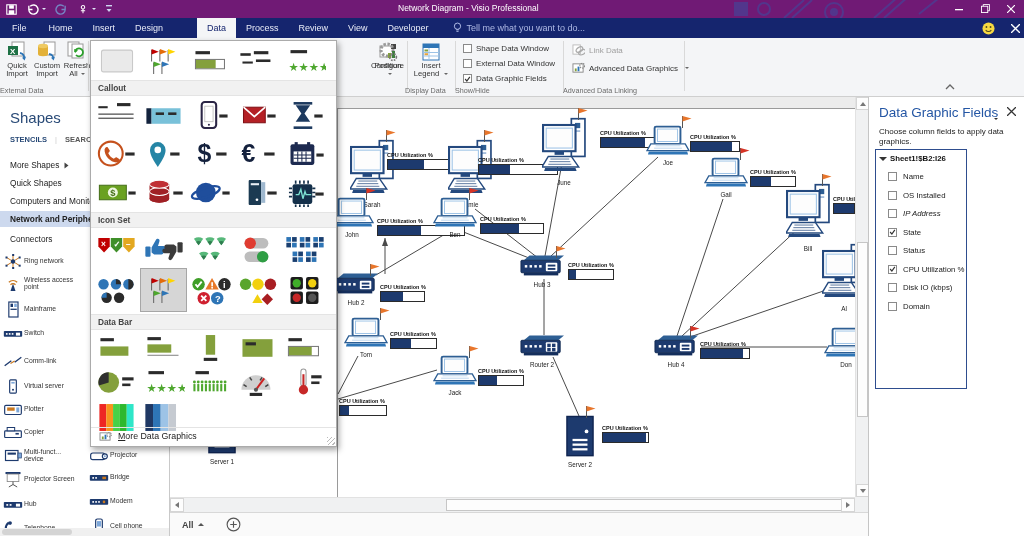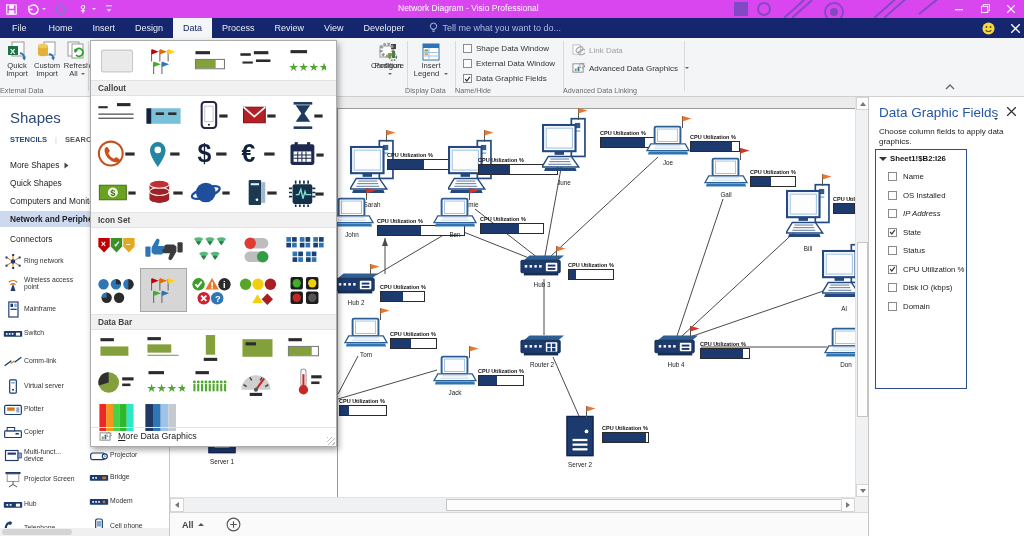--- a/index.html
+++ b/index.html
@@ -1,30 +1,30 @@
 <!DOCTYPE html>
 <html><head>
 <meta charset="utf-8">
 <style>
   html,body{margin:0;padding:0;background:#888;}
   *{box-sizing:border-box;font-family:"Liberation Sans",sans-serif;}
   #app{position:relative;width:1024px;height:536px;background:#fff;overflow:hidden;}
   .abs{position:absolute;}
   
-  .titlebar{position:absolute;left:0;top:0;width:1024px;height:18px;background:#d946ef;color:#fff;}
+  .titlebar{position:absolute;left:0;top:0;width:1024px;height:18px;background:#701a75;color:#fff;}
   .qat{position:absolute;left:6px;top:0;height:18px;display:flex;align-items:center;gap:9px;}
   .qbtn{display:flex;align-items:center;height:16px;cursor:default;}
   .title-text{position:absolute;left:398px;top:3px;font-size:8.5px;color:#fff;white-space:nowrap;}
   .winctl{position:absolute;top:0;height:17px;display:flex;align-items:center;justify-content:center;width:26px;color:#fff;font-size:10px;}
   .car{display:inline-block;width:0;height:0;border:2.5px solid transparent;border-top-color:#dfe4f5;margin-left:3px;position:relative;top:1px;}
   .car.d{border-top-color:#666;}
   
   .tabrow{position:absolute;left:0;top:18px;width:1024px;height:20px;background:#15256e;display:flex;align-items:stretch;}
   .tab{color:#e8ebf7;font-size:9px;padding:0 10px;display:flex;align-items:center;cursor:default;}
-  .tab.sel{background:#f4f5f7;color:#15256e;}
+  .tab.sel{background:#f4f5f7;color:#15256e;margin-left:24px;}
   .tellme{display:flex;align-items:center;color:#aeb9e4;font-size:9px;padding-left:14px;gap:5px;}
   .trright{position:absolute;right:4px;top:0;height:20px;display:flex;align-items:center;gap:16px;}
   
   .ribbon{position:absolute;left:0;top:38px;width:1024px;height:59px;background:#f4f5f7;border-bottom:1px solid #cfcfcf;}
   .bigbtn{position:absolute;top:2px;width:30px;height:44px;display:flex;flex-direction:column;align-items:center;font-size:7.6px;color:#333;text-align:center;line-height:8px;cursor:default;}
   .bigbtn .ic{height:22px;display:flex;align-items:flex-end;}
   .glabel{position:absolute;top:48px;font-size:7.2px;color:#6a6a6a;text-align:left;white-space:nowrap;}
   .vsep{position:absolute;top:3px;width:1px;height:50px;background:#d9d9d9;}
   .cbrow{position:absolute;display:flex;align-items:center;gap:4px;font-size:8px;color:#333;white-space:nowrap;cursor:default;}
   .cb{width:9px;height:9px;border:1px solid #8a8a8a;background:#fff;display:inline-flex;align-items:center;justify-content:center;}
@@ -273,21 +273,21 @@
       <span>External Data Window</span>
     </div>
     <div class="cbrow" style="left:463px;top:36px;">
       <span class="cb">
           <svg width="8" height="8" viewBox="0 0 9 9">
             <path d="M1.5,4.5 l2.2,2.6 3.8,-5.4" fill="none" stroke="#333" stroke-width="1.5"></path>
           </svg>
         </span>
       <span>Data Graphic Fields</span>
     </div>
-    <div class="glabel" style="left:455px;width:105px;">Name/Hide</div>
+    <div class="glabel" style="left:455px;width:105px;">Show/Hide</div>
     <div class="vsep" style="left:563px;"></div>
 
     <div class="smbtn dis" style="left:572px;top:6px;">
       <svg width="13" height="12" viewBox="0 0 14 13">
           <rect x="1" y="1" width="8" height="10" fill="#fff" stroke="#bbb"></rect>
           <ellipse cx="8" cy="6" rx="4" ry="2.4" fill="none" stroke="#aaa" stroke-width="1.3" transform="rotate(-30 8 6)"></ellipse>
           <ellipse cx="11" cy="9" rx="4" ry="2.4" fill="none" stroke="#aaa" stroke-width="1.3" transform="rotate(-30 11 9)"></ellipse>
         </svg>
       <span>Link Data</span>
     </div>

